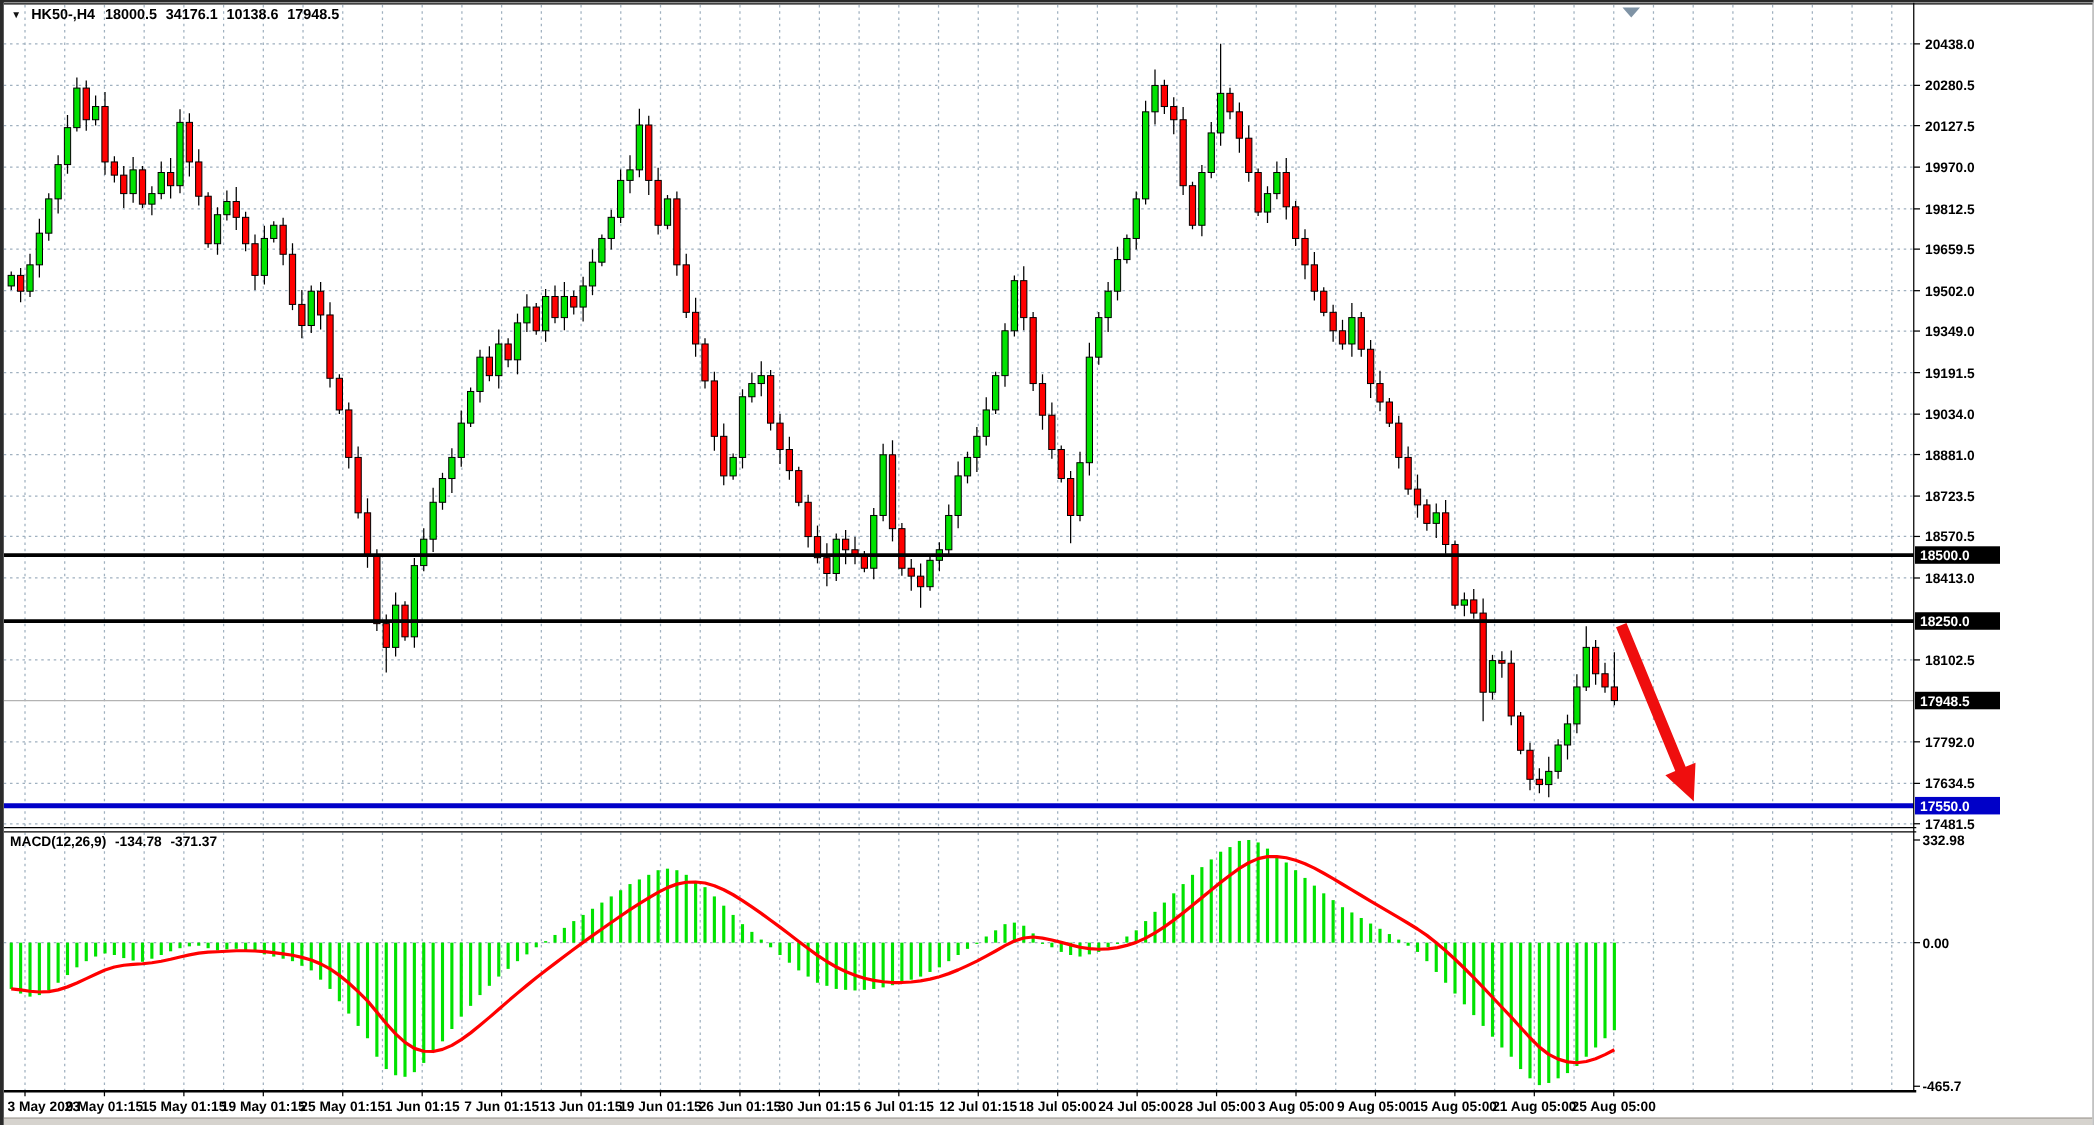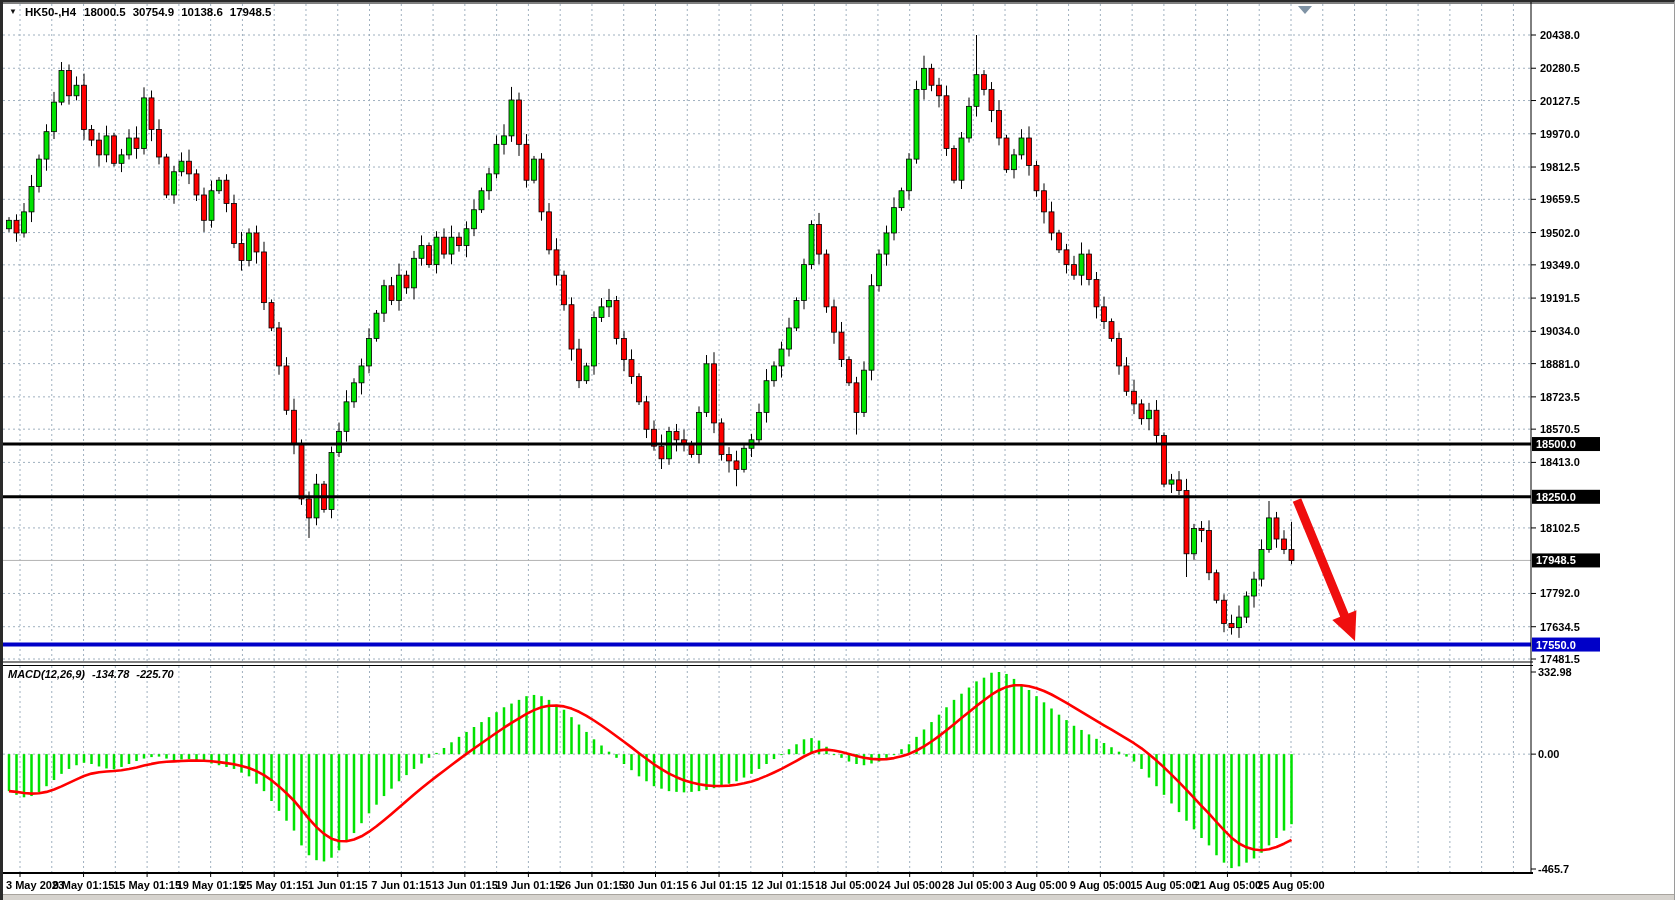--- a/index.html
+++ b/index.html
@@ -11,47 +11,47 @@
   }
   svg.chart-canvas{position:absolute;left:0;top:0;}
   .titlebar{
     position:absolute;left:6px;top:3px;height:14px;display:flex;align-items:center;gap:8px;
     font-size:11.5px;font-weight:bold;color:#000;z-index:5;white-space:nowrap;
   }
   .titlebar .dd{font-size:8px;color:#111;transform:translateY(-1px);}
   .titlebar .vals{display:flex;gap:7px;font-weight:bold;justify-content:flex-end;}
   .macd-label{
     position:absolute;left:5px;top:666px;display:flex;gap:7px;z-index:5;
-    font-size:11px;font-weight:bold;color:#000;white-space:nowrap;font-style:italic;
+    font-size:11px;font-weight:bold;color:#000;white-space:nowrap;
   }
   .bottom-strip{
     position:absolute;left:0;right:0;top:892px;height:8px;background:#d6d3ce;border-top:1px solid #a8a49e;
   }
   text{font-family:"Liberation Sans",sans-serif;}
 </style>
 </head>
 <body>
 
 <div class="window">
 
   <div class="titlebar">
     <span class="dd">▼</span>
     <span>HK50-,H4</span>
     <span class="vals">
       <span>18000.5</span>
-      <span>30754.9</span>
+      <span>34176.1</span>
       <span>10138.6</span>
       <span>17948.5</span>
     </span>
   </div>
 
   <div class="macd-label">
     <span>MACD(12,26,9)</span>
     <span>-134.78</span>
-    <span>-225.70</span>
+    <span>-371.37</span>
   </div>
 
   <svg class="chart-canvas" id="canvas" width="1675" height="900" viewBox="0 0 1675 900">
       <line x1="17" y1="2" x2="17" y2="660" stroke="#9fb0bf" stroke-dasharray="2 3"></line>
       <line x1="17" y1="664" x2="17" y2="871" stroke="#9fb0bf" stroke-dasharray="2 3"></line>
       <line x1="48.775" y1="2" x2="48.775" y2="660" stroke="#9fb0bf" stroke-dasharray="2 3"></line>
       <line x1="48.775" y1="664" x2="48.775" y2="871" stroke="#9fb0bf" stroke-dasharray="2 3"></line>
       <line x1="80.55" y1="2" x2="80.55" y2="660" stroke="#9fb0bf" stroke-dasharray="2 3"></line>
       <line x1="80.55" y1="664" x2="80.55" y2="871" stroke="#9fb0bf" stroke-dasharray="2 3"></line>
       <line x1="112.32499999999999" y1="2" x2="112.32499999999999" y2="660" stroke="#9fb0bf" stroke-dasharray="2 3"></line>

